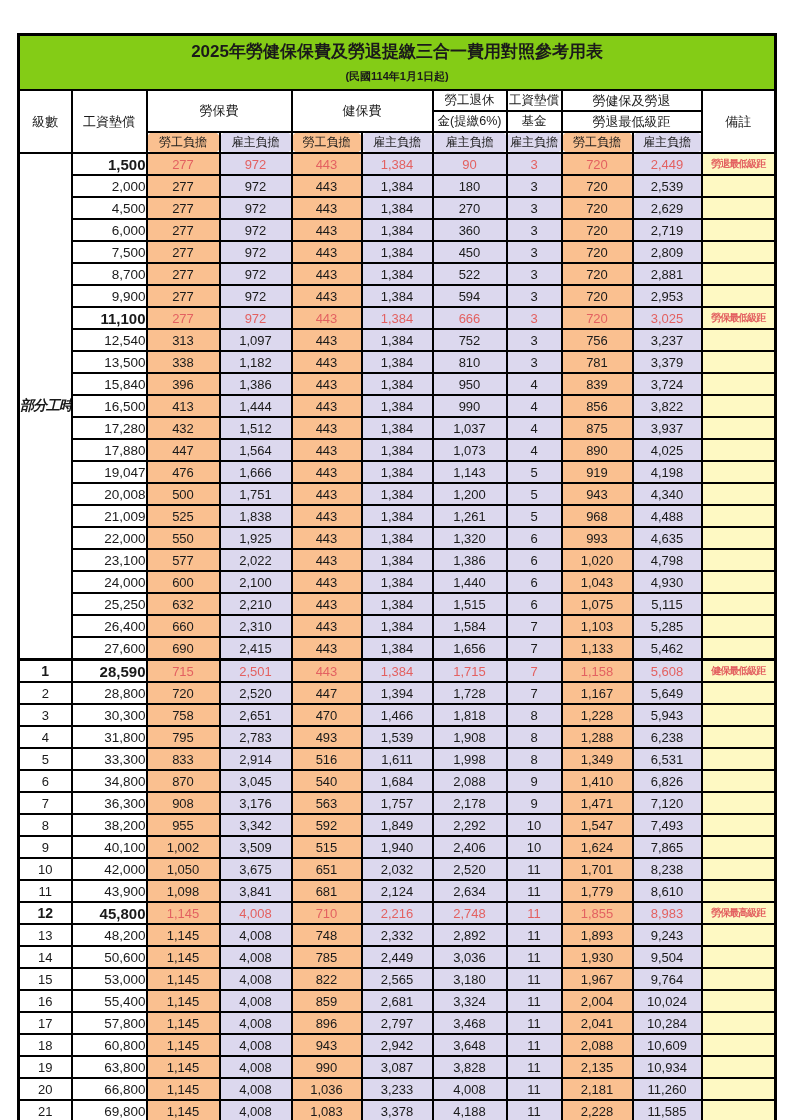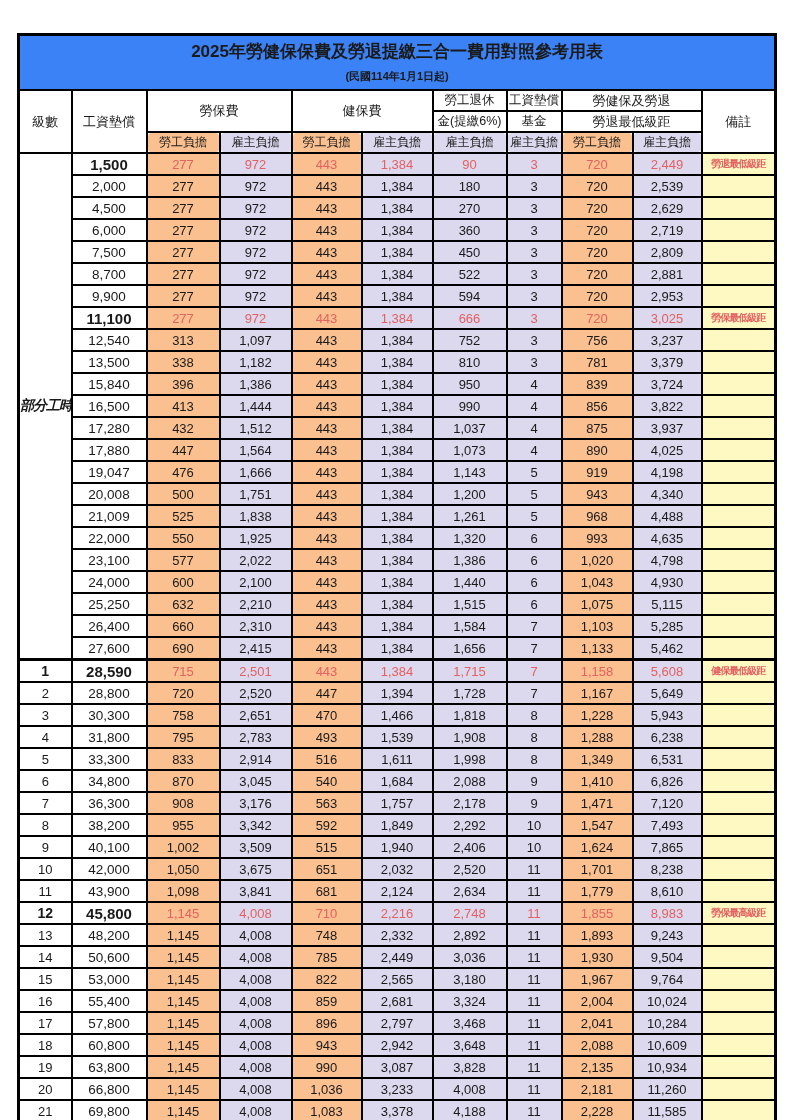--- a/index.html
+++ b/index.html
@@ -1,31 +1,31 @@
 <!DOCTYPE html>
 <html><head>
 <meta charset="utf-8">
 <style>
   html,body{margin:0;padding:0;background:#fff;}
   body{width:791px;height:1120px;font-family:"Liberation Sans","DejaVu Sans",sans-serif;color:#1a1a1a;}
   .page{padding:33px 17px 0 17px;}
   table{border-collapse:collapse;table-layout:fixed;width:757px;border:3px solid #000;}
   th,td{border:2px solid #000;overflow:hidden;white-space:nowrap;text-align:center;vertical-align:middle;padding:0;}
-  .title-cell{height:53px;background:#3b82f6;}
+  .title-cell{height:53px;background:#84cc16;}
   .title{font-size:17px;font-weight:bold;line-height:26px;}
   .subtitle{font-size:11px;font-weight:bold;line-height:22px;}
   .h{font-size:13px;font-weight:400;background:#fff;height:19px;}
   .h-sm{font-size:12.5px;}
   .sub{font-size:12px;font-weight:400;height:19px;border-radius:7px;}
   .emp{background:#fac090;}
   .er{background:#dcd8ee;}
   tbody td{height:20px;font-size:13px;}
   td.level{background:#fff;font-size:13px;}
   td.part-time{font-size:12.5px;letter-spacing:-1px;font-style:italic;}
-  td.bracket{background:#fff;font-size:13.5px;}
+  td.bracket{background:#fff;font-size:13.5px;text-align:right;}
   td.remark{background:#fef9c3;font-size:10px;font-weight:bold;color:#e36161;letter-spacing:-1px;}
   tr.hl td.emp, tr.hl td.er{color:#e36161;}
   tr.hl td.bracket{font-weight:bold;font-size:15px;}
   tr.hl td.level{font-weight:bold;font-size:14px;}
   tr.sep td{border-top:3px solid #000;}
 </style>
 </head>
 <body>
 
 <div class="page">

